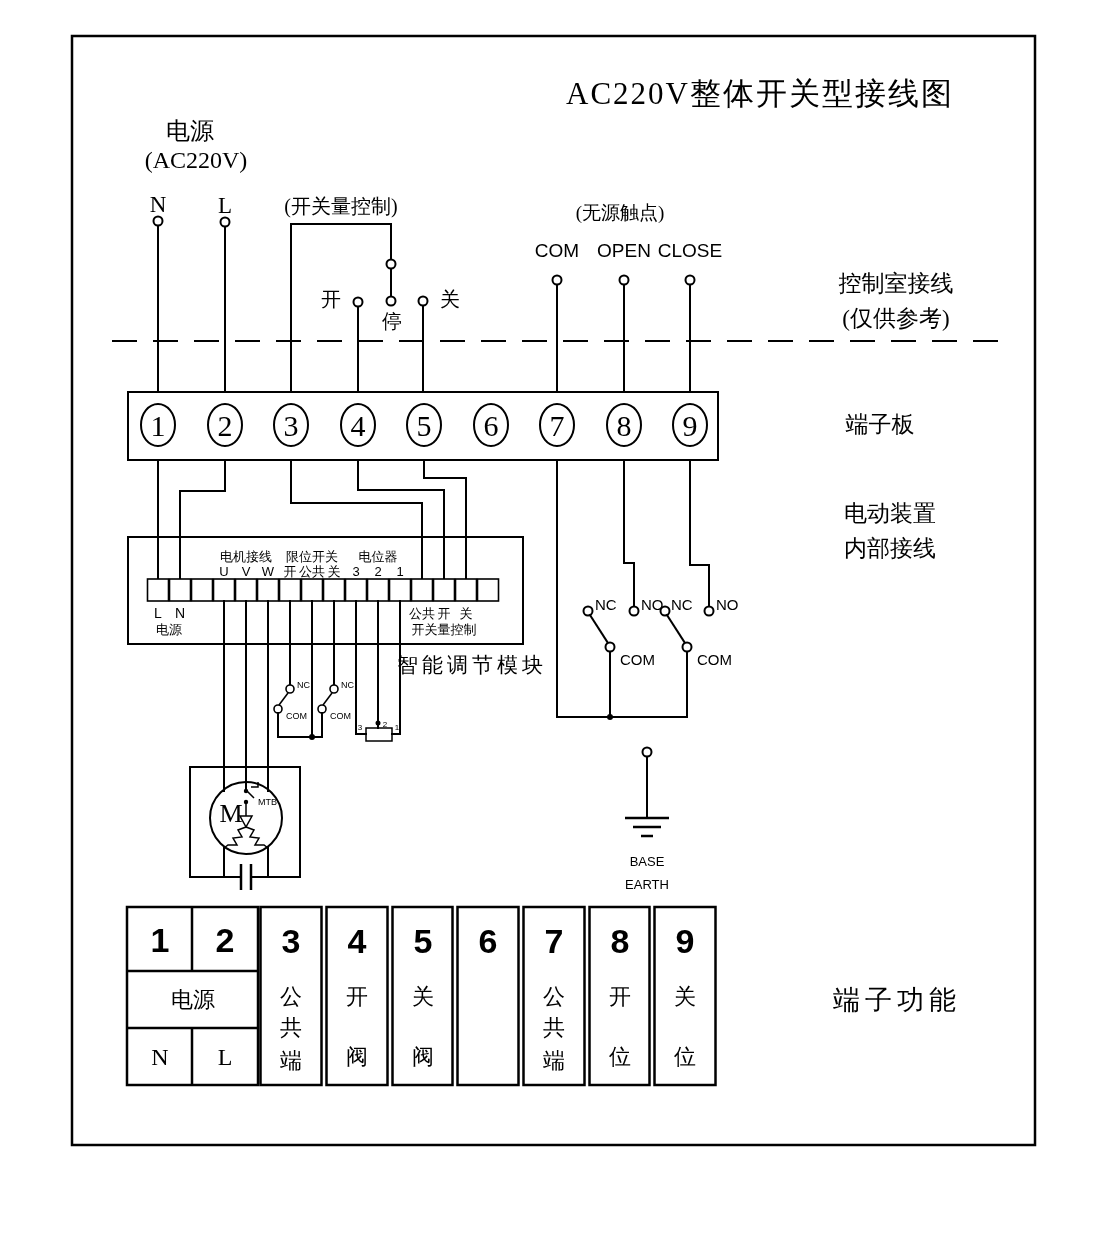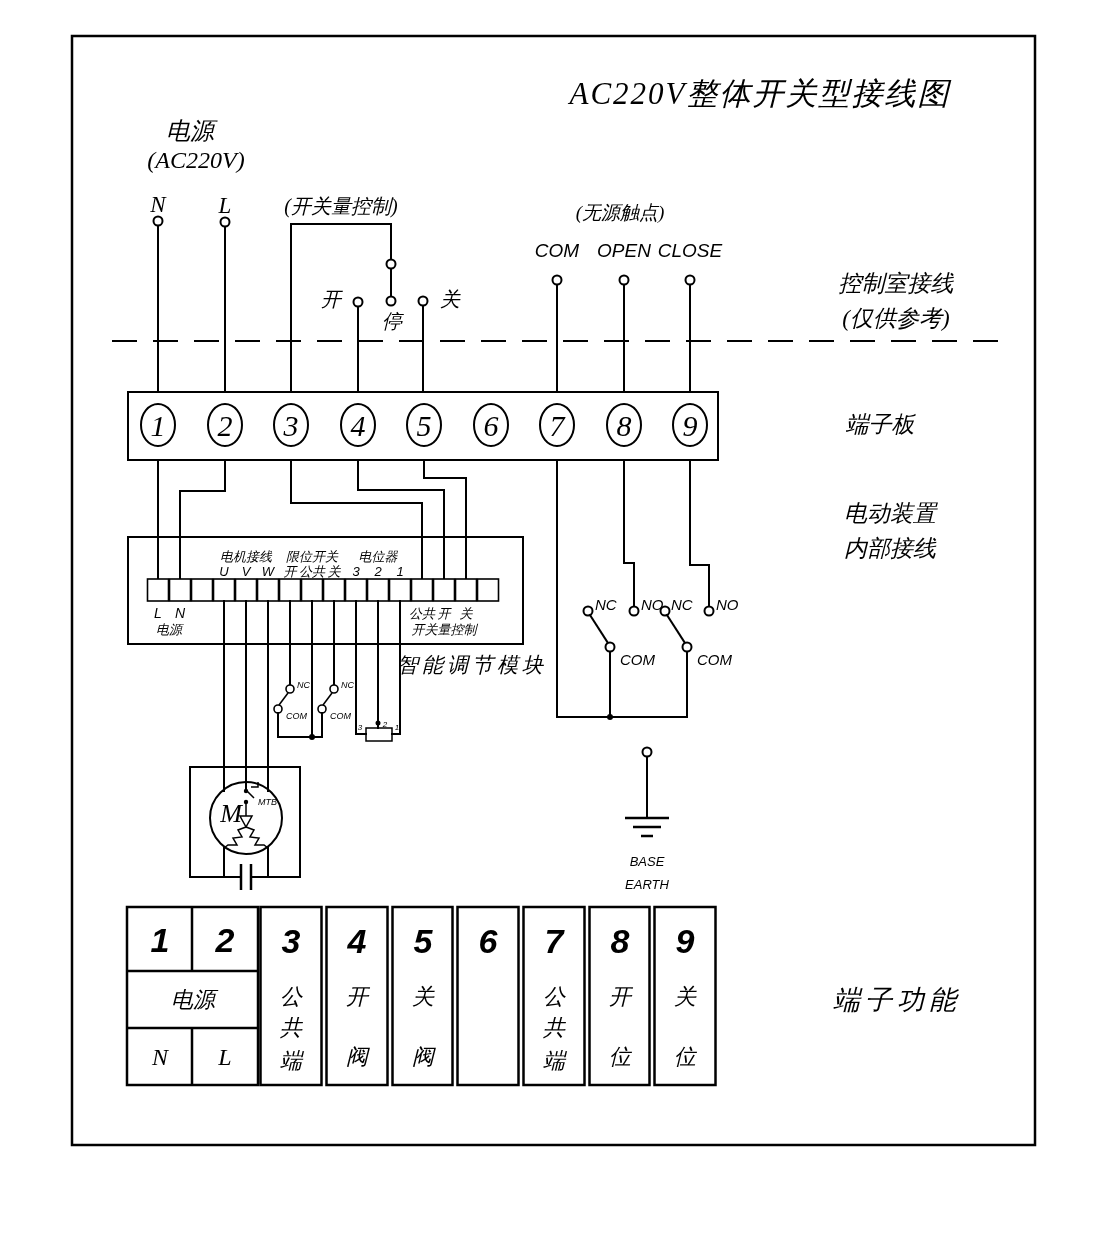--- a/index.html
+++ b/index.html
@@ -1,16 +1,16 @@
 <!DOCTYPE html>
 <html><head>
 <meta charset="utf-8">
 <style>
   html,body{margin:0;padding:0;background:#fff;}
-  #stage{position:relative;width:968px;height:1246px;background:#fff;font-style:italic;}
+  #stage{position:relative;width:968px;height:1246px;background:#fff;}
   svg{position:absolute;left:0;top:0;}
   .w{stroke:#000;stroke-width:2;fill:none;stroke-linecap:square;}
   .w15{stroke:#000;stroke-width:1.5;fill:none;}
   .w25{stroke:#000;stroke-width:2.5;fill:none;}
   .dash{stroke:#000;stroke-width:2;fill:none;stroke-dasharray:25 16;}
   .node{fill:#fff;stroke:#000;stroke-width:2;}
   .nodeS{fill:#fff;stroke:#000;stroke-width:1.6;}
   .dot{fill:#000;stroke:none;}
   .box{fill:none;stroke:#000;stroke-width:2;}
   .box25{fill:none;stroke:#000;stroke-width:2.5;}

